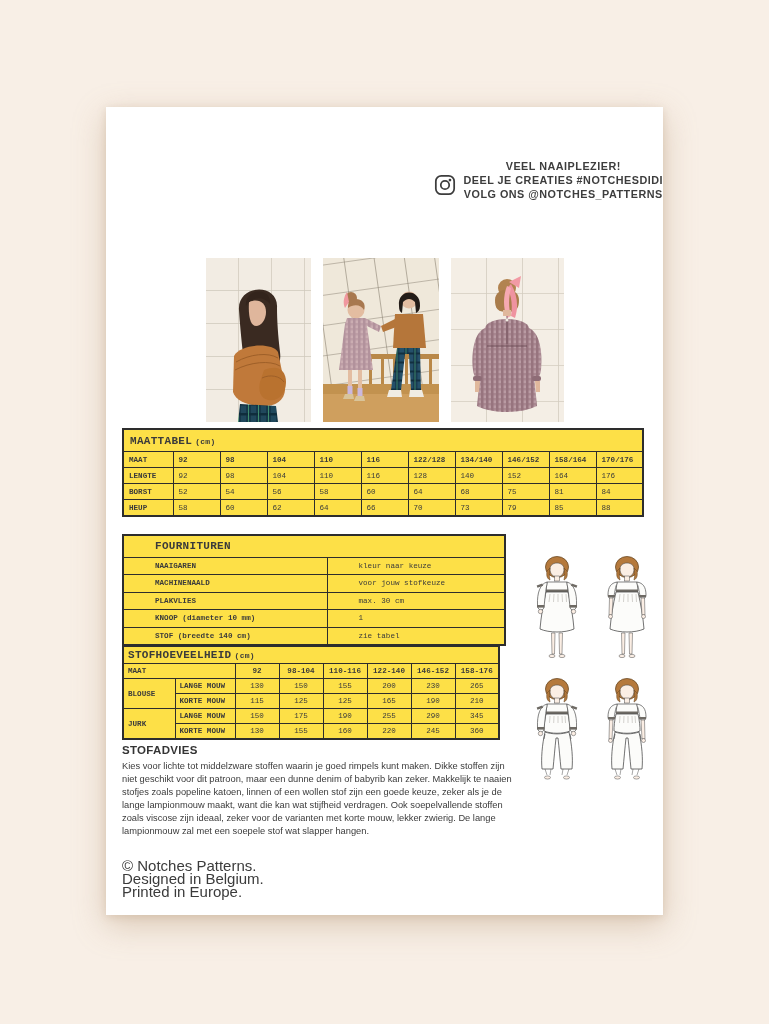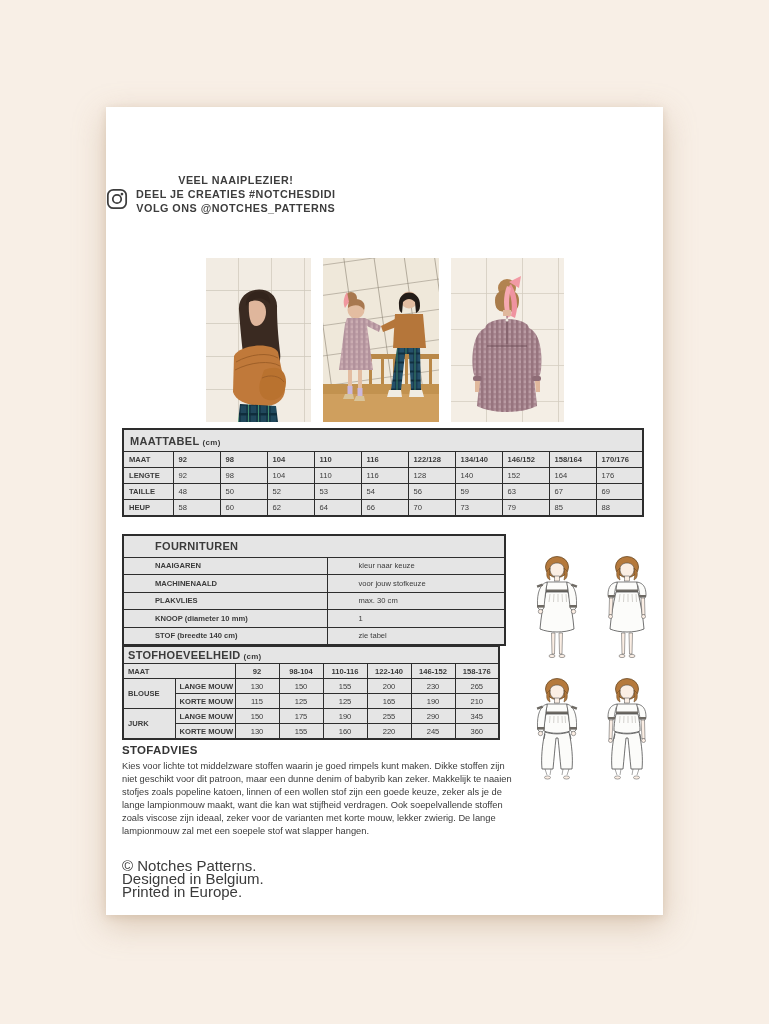--- a/index.html
+++ b/index.html
@@ -8,29 +8,29 @@
     background:#f8efe6;
     font-family:"Liberation Sans", sans-serif;
     color:#3b3b3b;
   }
   .card{
     position:absolute;left:106px;top:107px;width:557px;height:808px;
     background:#ffffff;
     box-shadow:0 10px 30px rgba(185,155,125,.45), 0 2px 8px rgba(185,155,125,.3);
   }
   
-  .social{position:absolute;top:66px;left:0;width:100%;display:flex;justify-content:flex-start;}
+  .social{position:absolute;top:52px;left:0;width:100%;display:flex;justify-content:flex-end;}
   .social .insta{width:22px;height:22px;margin-right:8px;margin-top:15px;flex:0 0 auto;}
   .social-text{text-align:center;font-weight:bold;font-size:10.8px;line-height:14px;letter-spacing:.5px;color:#3d3d3d;white-space:nowrap;}
   
   .photos{position:absolute;top:151px;left:0;width:100%;display:flex;justify-content:center;gap:12px;}
   .photo{height:164px;overflow:hidden;flex:0 0 auto;}
   .photo svg{display:block;}
   
-  table{border-collapse:collapse;table-layout:fixed;background:#e5e5e5;position:absolute;}
+  table{border-collapse:collapse;table-layout:fixed;background:#fde047;position:absolute;font-family:Liberation Mono, monospace;}
   table, td{border:1px solid #2d2d2d;}
   table{border-width:2px;}
   td{font-size:7.6px;padding:2px 5px;color:#3b3b3b;height:11px;overflow:hidden;white-space:nowrap;}
   td.title{font-size:11px;font-weight:bold;letter-spacing:.3px;padding:4px 6px;height:13px;}
   td.title .unit{font-size:8px;margin-left:3px;font-weight:bold;}
   .lbl{font-weight:bold;}
   .b{font-weight:bold;}
   .c{text-align:center;}
   #maattabel{left:16px;top:321px;width:522px;}
   #fournituren{left:16px;top:427px;width:384px;}
@@ -223,31 +223,31 @@
           <td>104</td>
           <td>110</td>
           <td>116</td>
           <td>128</td>
           <td>140</td>
           <td>152</td>
           <td>164</td>
           <td>176</td>
         </tr>
         <tr>
-          <td class="lbl">TAILLE</td>
-          <td>48</td>
-          <td>50</td>
+          <td class="lbl">BORST</td>
           <td>52</td>
-          <td>53</td>
           <td>54</td>
           <td>56</td>
-          <td>59</td>
-          <td>63</td>
-          <td>67</td>
-          <td>69</td>
+          <td>58</td>
+          <td>60</td>
+          <td>64</td>
+          <td>68</td>
+          <td>75</td>
+          <td>81</td>
+          <td>84</td>
         </tr>
         <tr>
           <td class="lbl">HEUP</td>
           <td>58</td>
           <td>60</td>
           <td>62</td>
           <td>64</td>
           <td>66</td>
           <td>70</td>
           <td>73</td>

